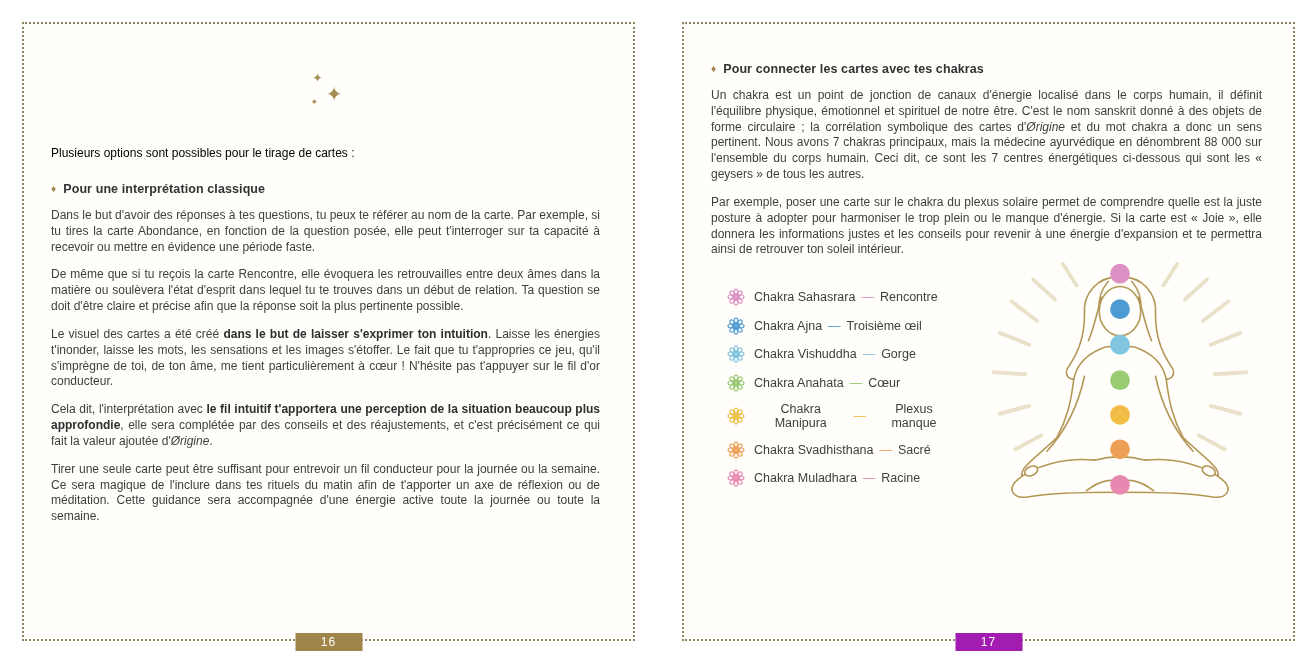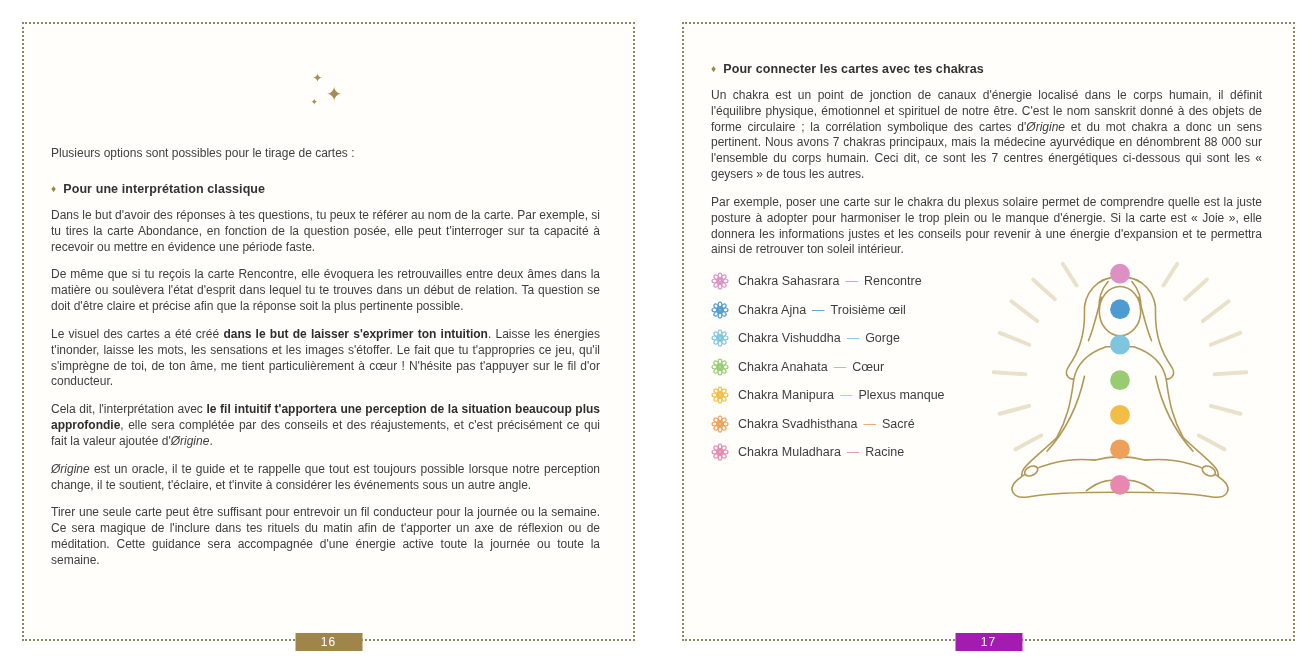--- a/index.html
+++ b/index.html
@@ -21,39 +21,39 @@
     display:inline-block;margin:0;font-size:27px;font-weight:400;
     letter-spacing:5px;border-bottom:3px solid currentColor;
     padding:0 3px 7px;font-family:"Liberation Sans",sans-serif;
   }
   .sparkles{position:relative;display:inline-block;width:36px;height:44px;vertical-align:-12px;}
   .sp{position:absolute;line-height:1;}
   .sp-small{font-size:12px;left:5px;top:4px;}
   .sp-big{font-size:20px;right:1px;top:16px;}
   .sp-tiny{font-size:9px;left:3px;top:30px;}
 
-  .intro{font-size:12px;color:#404040;margin:0 0 22px;}
+  .intro{font-size:12px;color:#000000;margin:0 0 22px;}
   .heading{font-size:12.5px;color:#333;font-weight:700;margin:18px 0 12px;letter-spacing:.1px;}
   .heading:first-child{margin-top:8px;}
   .bullet{font-size:10px;margin-right:7px;vertical-align:1px;}
   .para{
     font-size:12px;color:#3e3e3e;line-height:1.32;text-align:justify;
     margin:0 0 12px;
   }
   .para b{color:#2e2e2e;}
 
   .page-num{
     position:absolute;left:50%;bottom:-12px;transform:translateX(-50%);
     width:67px;height:18px;color:#fff;font-size:12px;
     display:flex;align-items:center;justify-content:center;letter-spacing:1px;
   }
 
   
   .chakra-area{display:flex;margin-top:14px;}
-  .chakra-list{list-style:none;margin:0;padding:0;flex:1;}
+  .chakra-list{list-style:none;margin:16px;padding:0;flex:1;text-align:center;}
   .chakra-item{display:flex;align-items:center;margin-bottom:10.5px;font-size:12.5px;color:#3e3e3e;}
   .chakra-icon{width:18px;height:18px;margin-right:9px;flex:none;}
   .chakra-dash{margin:0 6px;}
   .figure-wrap{width:296px;flex:none;margin-top:-22px;margin-right:-6px;}
   .figure-svg{width:100%;height:auto;display:block;}
 </style>
 </head>
 <body>
 
 <svg width="0" height="0" style="position:absolute" aria-hidden="true">
@@ -84,21 +84,20 @@
   <h2 class="heading"><span class="bullet" style="color: rgb(160, 133, 74);">♦</span><span>Pour une interprétation classique</span></h2>
 
   <p class="para">Dans le but d'avoir des réponses à tes questions, tu peux te référer au nom de la carte. Par exemple, si tu tires la carte Abondance, en fonction de la question posée, elle peut t'interroger sur ta capacité à recevoir ou mettre en évidence une période faste.</p>
 
   <p class="para">De même que si tu reçois la carte Rencontre, elle évoquera les retrouvailles entre deux âmes dans la matière ou soulèvera l'état d'esprit dans lequel tu te trouves dans un début de relation. Ta question se doit d'être claire et précise afin que la réponse soit la plus pertinente possible.</p>
 
   <p class="para"><span>Le visuel des cartes a été créé </span><b>dans le but de laisser s'exprimer ton intuition</b><span>. Laisse les énergies t'inonder, laisse les mots, les sensations et les images s'étoffer. Le fait que tu t'appropries ce jeu, qu'il s'imprègne de toi, de ton âme, me tient particulièrement à cœur ! N'hésite pas t'appuyer sur le fil d'or conducteur.</span></p>
 
   <p class="para"><span>Cela dit, l'interprétation avec </span><b>le fil intuitif t'apportera une perception de la situation beaucoup plus approfondie</b><span>, elle sera complétée par des conseils et des réajustements, et c'est précisément ce qui fait la valeur ajoutée d'</span><i>Ørigine</i><span>.</span></p>
 
-  <p class="para"><i>Ørigine</i><span> est un oracle, il te guide et te rappelle que tout est toujours possible lorsque notre perception change, il te soutient, t'éclaire, et t'invite à considérer les événements sous un autre angle.</span></p>
 
 
   <p class="para">Tirer une seule carte peut être suffisant pour entrevoir un fil conducteur pour la journée ou la semaine. Ce sera magique de l'inclure dans tes rituels du matin afin de t'apporter un axe de réflexion ou de méditation. Cette guidance sera accompagnée d'une énergie active toute la journée ou toute la semaine.</p>
 
   <div class="page-num" style="background: rgb(160, 133, 74);">16</div>
 </section>
 
 <section class="page page-right">
 
   <h2 class="heading"><span class="bullet" style="color: rgb(160, 133, 74);">♦</span><span>Pour connecter les cartes avec tes chakras</span></h2>

